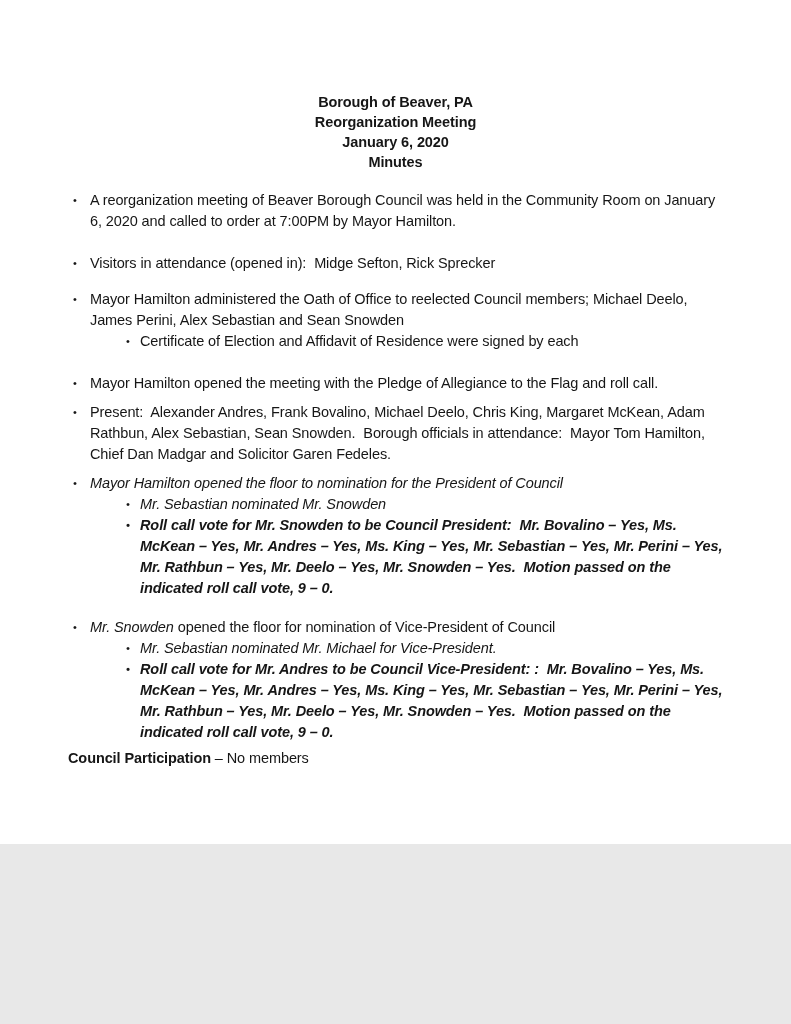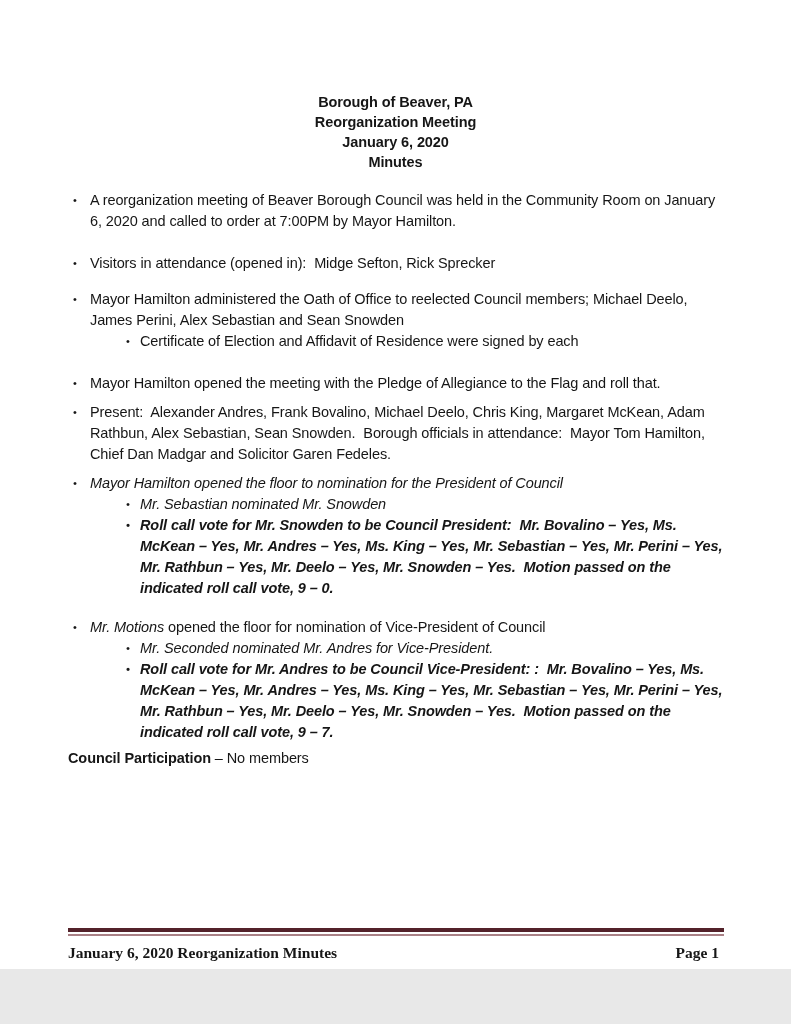--- a/index.html
+++ b/index.html
@@ -1,19 +1,19 @@
 <!DOCTYPE html>
 <html style="--rule-dark: #53222a; --rule-light: #aa8186; --text: #161616; --background: #ffffff;"><head>
 <meta charset="utf-8">
 <style>
   html, body { margin:0; padding:0; background:#e8e8e8; }
   .page {
     position: relative;
     width: 791px;
-    height: 969px;
+    height: 844px;
     margin: 0 auto;
     background: var(--background, #ffffff);
     font-family: "Liberation Sans", sans-serif;
     font-size: 14.5px;
     line-height: 21px;
     letter-spacing: -0.1px;
     color: var(--text, #161616);
     overflow: hidden;
   }
   .content {
@@ -100,21 +100,21 @@
       <span class="blt">•</span>
       <span class="txt">Mayor Hamilton administered the Oath of Office to reelected Council members; Michael Deelo, James Perini, Alex Sebastian and Sean Snowden</span>
     </div>
     <div class="li lvl2 mb21">
       <span class="blt">•</span>
       <span class="txt">Certificate of Election and Affidavit of Residence were signed by each</span>
     </div>
 
     <div class="li lvl1 mb8">
       <span class="blt">•</span>
-      <span class="txt">Mayor Hamilton opened the meeting with the Pledge of Allegiance to the Flag and roll that.</span>
+      <span class="txt">Mayor Hamilton opened the meeting with the Pledge of Allegiance to the Flag and roll call.</span>
     </div>
 
     <div class="li lvl1 mb8">
       <span class="blt">•</span>
       <span class="txt">Present:  Alexander Andres, Frank Bovalino, Michael Deelo, Chris King, Margaret McKean, Adam Rathbun, Alex Sebastian, Sean Snowden.  Borough officials in attendance:  Mayor Tom Hamilton, Chief Dan Madgar and Solicitor Garen Fedeles.</span>
     </div>
 
     <div class="li lvl1 it">
       <span class="blt">•</span>
       <span class="txt">Mayor Hamilton opened the floor to nomination for the President of Council</span>
@@ -123,29 +123,29 @@
       <span class="blt">•</span>
       <span class="txt">Mr. Sebastian nominated Mr. Snowden</span>
     </div>
     <div class="li lvl2 bi mb18">
       <span class="blt">•</span>
       <span class="txt">Roll call vote for Mr. Snowden to be Council President:  Mr. Bovalino – Yes, Ms. McKean – Yes, Mr. Andres – Yes, Ms. King – Yes, Mr. Sebastian – Yes, Mr. Perini – Yes, Mr. Rathbun – Yes, Mr. Deelo – Yes, Mr. Snowden – Yes.  Motion passed on the indicated roll call vote, 9 – 0.</span>
     </div>
 
     <div class="li lvl1">
       <span class="blt">•</span>
-      <span class="txt"><span class="it">Mr. Motions</span><span> opened the floor for nomination of Vice-President of Council</span></span>
+      <span class="txt"><span class="it">Mr. Snowden</span><span> opened the floor for nomination of Vice-President of Council</span></span>
     </div>
     <div class="li lvl2 it">
       <span class="blt">•</span>
-      <span class="txt">Mr. Seconded nominated Mr. Andres for Vice-President.</span>
+      <span class="txt">Mr. Sebastian nominated Mr. Michael for Vice-President.</span>
     </div>
     <div class="li lvl2 bi mb5">
       <span class="blt">•</span>
-      <span class="txt">Roll call vote for Mr. Andres to be Council Vice-President: :  Mr. Bovalino – Yes, Ms. McKean – Yes, Mr. Andres – Yes, Ms. King – Yes, Mr. Sebastian – Yes, Mr. Perini – Yes, Mr. Rathbun – Yes, Mr. Deelo – Yes, Mr. Snowden – Yes.  Motion passed on the indicated roll call vote, 9 – 7.</span>
+      <span class="txt">Roll call vote for Mr. Andres to be Council Vice-President: :  Mr. Bovalino – Yes, Ms. McKean – Yes, Mr. Andres – Yes, Ms. King – Yes, Mr. Sebastian – Yes, Mr. Perini – Yes, Mr. Rathbun – Yes, Mr. Deelo – Yes, Mr. Snowden – Yes.  Motion passed on the indicated roll call vote, 9 – 0.</span>
     </div>
 
     <div class="para mb22"><span class="b">Council Participation</span><span> – No members</span></div>
 
 
 
   </div>
 
   <div class="footer-rule"></div>
   <div class="footer-text">

